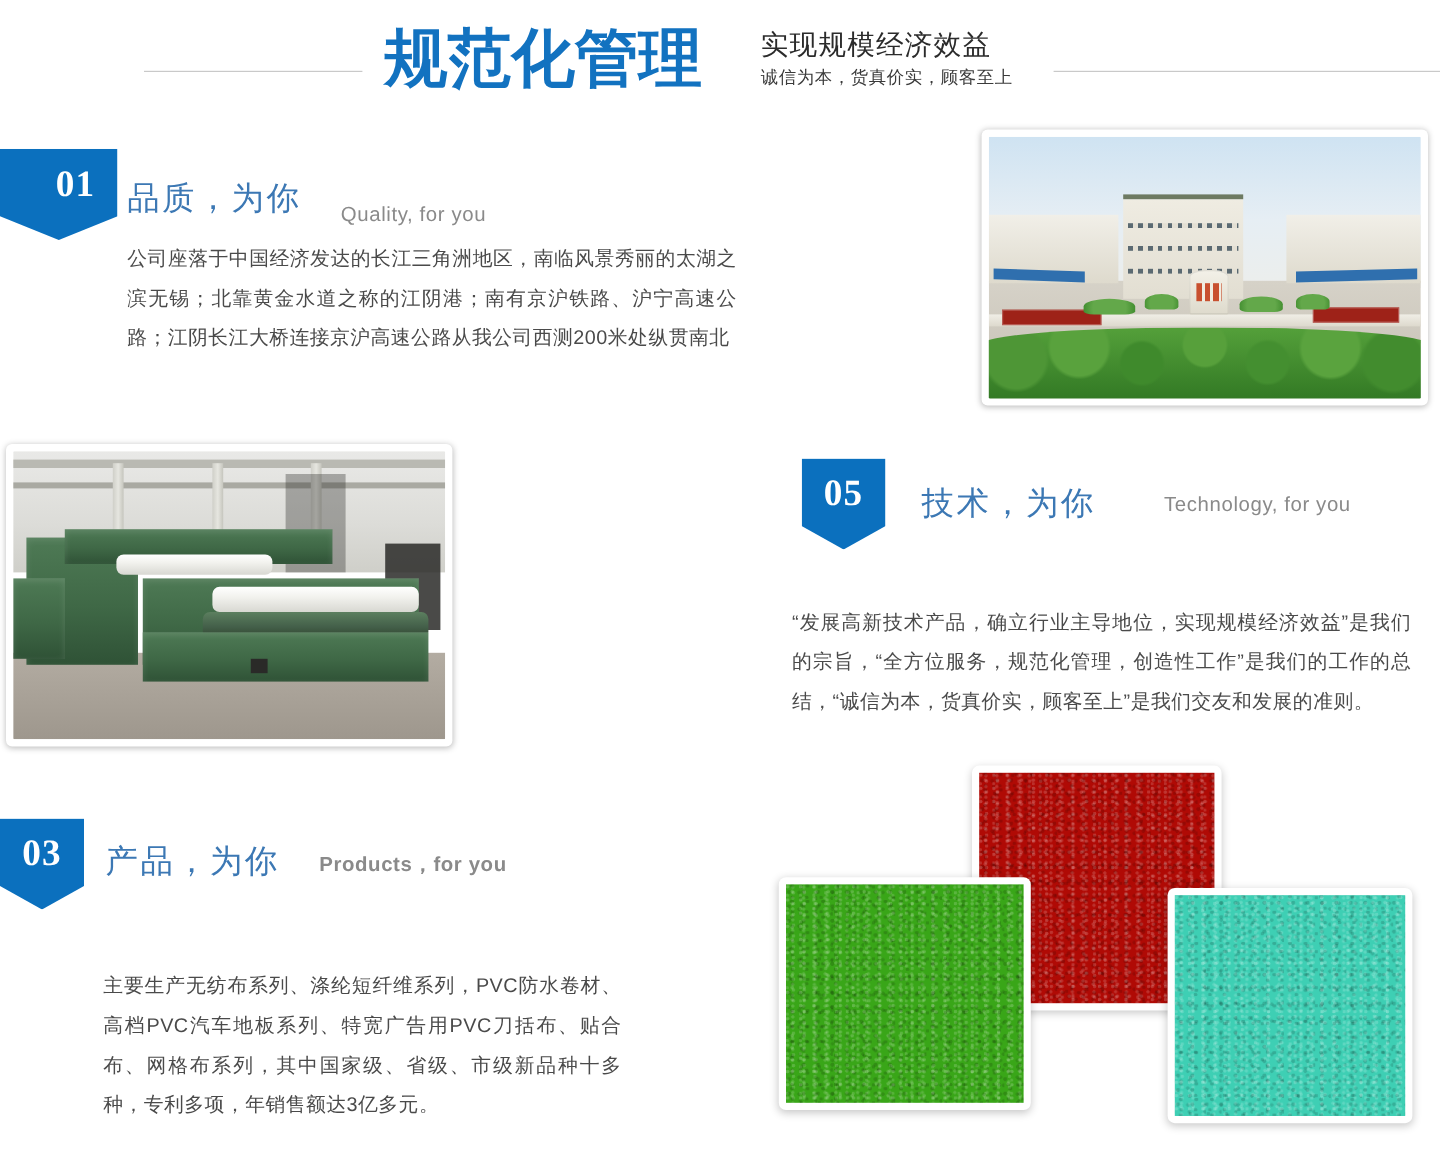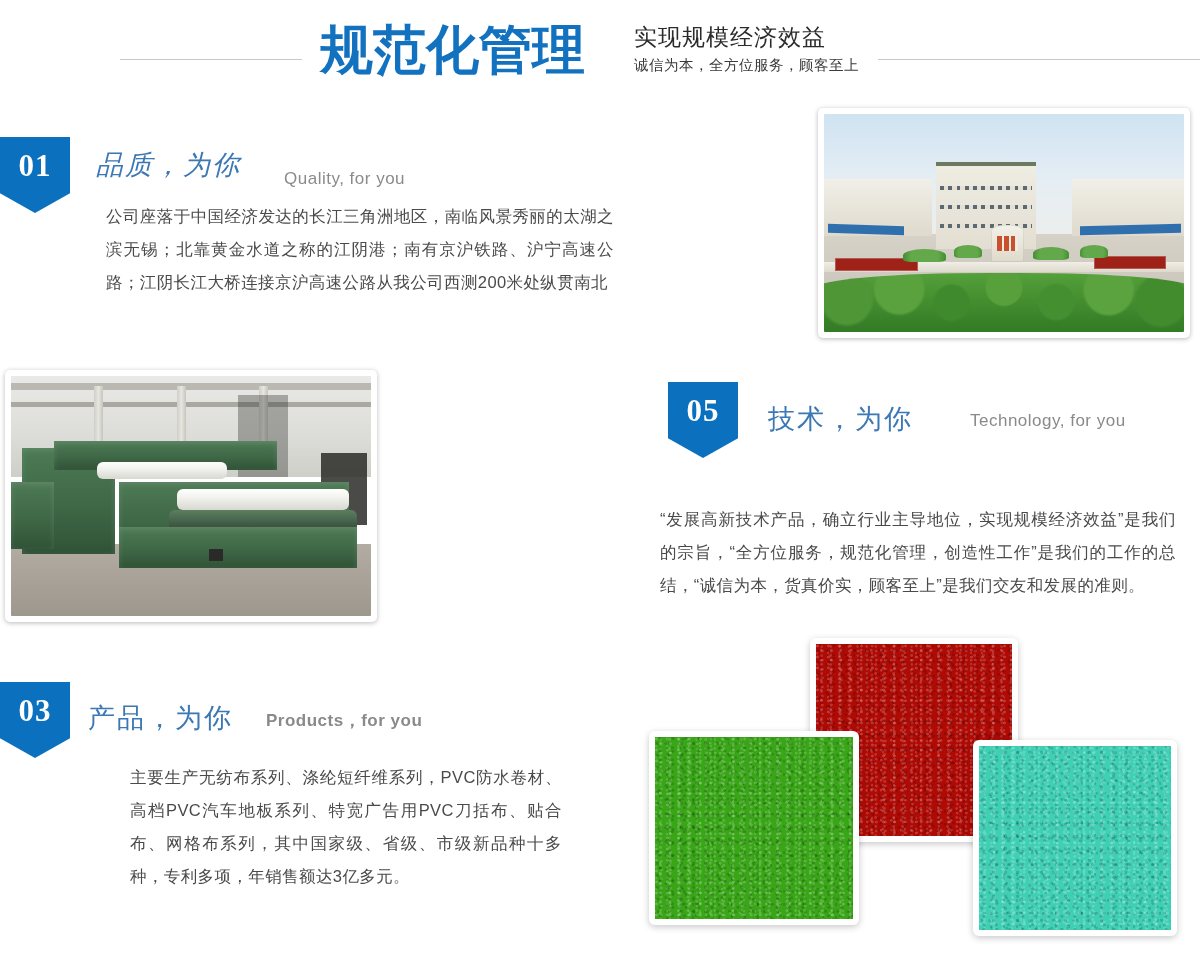--- a/index.html
+++ b/index.html
@@ -273,28 +273,28 @@
 <body>
 
 <div id="header">
   <div class="rule left"></div>
   <div class="rule right"></div>
 
   <div id="brand-block">
     <div id="brand-title">规范化管理</div>
     <div id="brand-side">
       <div id="brand-tagline">实现规模经济效益</div>
-      <div id="brand-slogan">诚信为本，全方位服务，顾客至上</div>
+      <div id="brand-slogan">诚信为本，货真价实，顾客至上</div>
     </div>
   </div>
 </div>
 
-<div class="badge" style="left:0px; top:137px;">01</div>
-
-<div class="sec-title-cn" style="left:96px; top:148px;font-style:italic;">品质，为你</div>
+<div class="badge" style="left:0px; top:124px;padding-left:28px;">01</div>
+
+<div class="sec-title-cn" style="left:106px; top:148px;">品质，为你</div>
 
 <div class="sec-title-en" style="left:284px; top:162px;">Quality, for you</div>
 
 <div class="sec-body" style="left:106px; top:200px; width:508px;">公司座落于中国经济发达的长江三角洲地区，南临风景秀丽的太湖之滨无锡；北靠黄金水道之称的江阴港；南有京沪铁路、沪宁高速公路；江阴长江大桥连接京沪高速公路从我公司西测200米处纵贯南北</div>
 
 <div class="photo" style="left:818px; top:108px; width:372px; height:230px;">
   <div class="inner">
     <div class="bld-sky"></div>
     <div class="bld-ground"></div>
 
@@ -355,21 +355,21 @@
 <div class="sec-title-en" style="left:970px; top:404px;">Technology, for you</div>
 
 <div class="sec-body" style="left:660px; top:503px; width:516px;">“发展高新技术产品，确立行业主导地位，实现规模经济效益”是我们的宗旨，“全方位服务，规范化管理，创造性工作”是我们的工作的总结，“诚信为本，货真价实，顾客至上”是我们交友和发展的准则。</div>
 
 <div class="badge" style="left:0px; top:682px;">03</div>
 
 <div class="sec-title-cn" style="left:88px; top:701px;">产品，为你</div>
 
 <div class="sec-title-en" style="left:266px; top:704px;font-weight:bold;">Products，for you</div>
 
-<div class="sec-body" style="left:86px; top:761px; width:432px;margin-left:44px;">主要生产无纺布系列、涤纶短纤维系列，PVC防水卷材、高档PVC汽车地板系列、特宽广告用PVC刀括布、贴合布、网格布系列，其中国家级、省级、市级新品种十多种，专利多项，年销售额达3亿多元。</div>
+<div class="sec-body" style="left:86px; top:806px; width:432px;">主要生产无纺布系列、涤纶短纤维系列，PVC防水卷材、高档PVC汽车地板系列、特宽广告用PVC刀括布、贴合布、网格布系列，其中国家级、省级、市级新品种十多种，专利多项，年销售额达3亿多元。</div>
 
 <div class="swatch" style="left:810px; top:638px; width:208px; height:204px; z-index:1;">
   <div class="fill" id="sw-red" style="background: rgb(176, 10, 5);">
       <div class="tex"></div>
     </div>
 </div>
 
 <div class="swatch" style="left:649px; top:731px; width:210px; height:194px; z-index:2;">
   <div class="fill" id="sw-green" style="background: rgb(57, 166, 24);">
       <div class="tex"></div>

